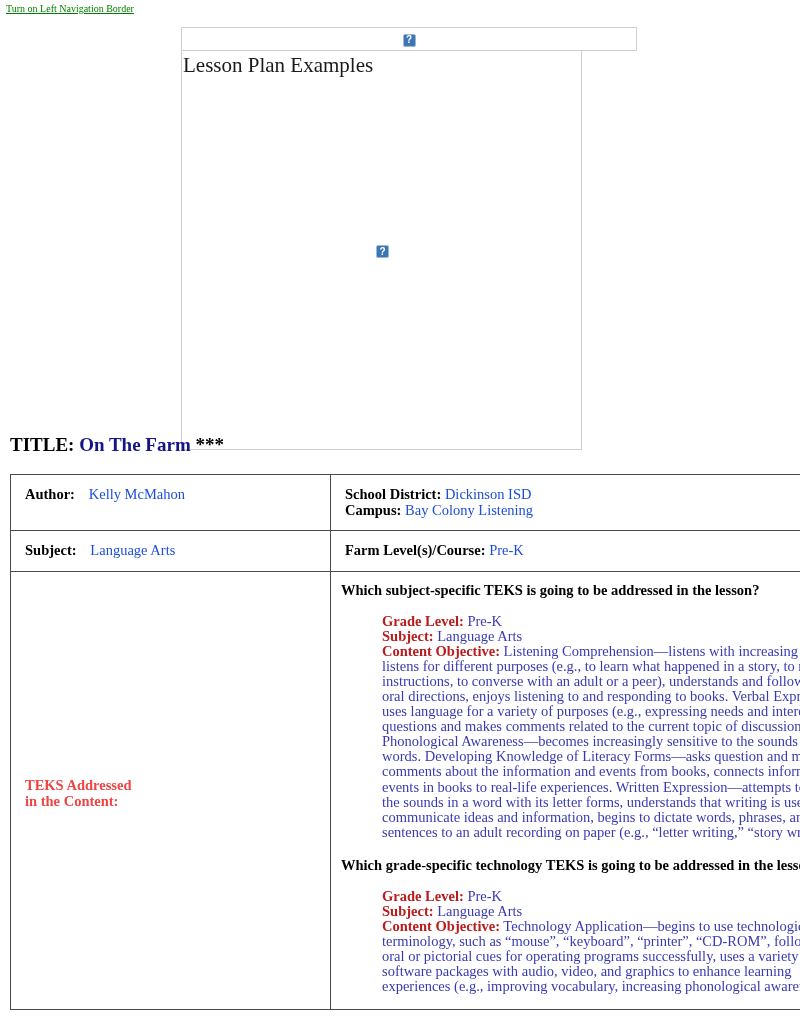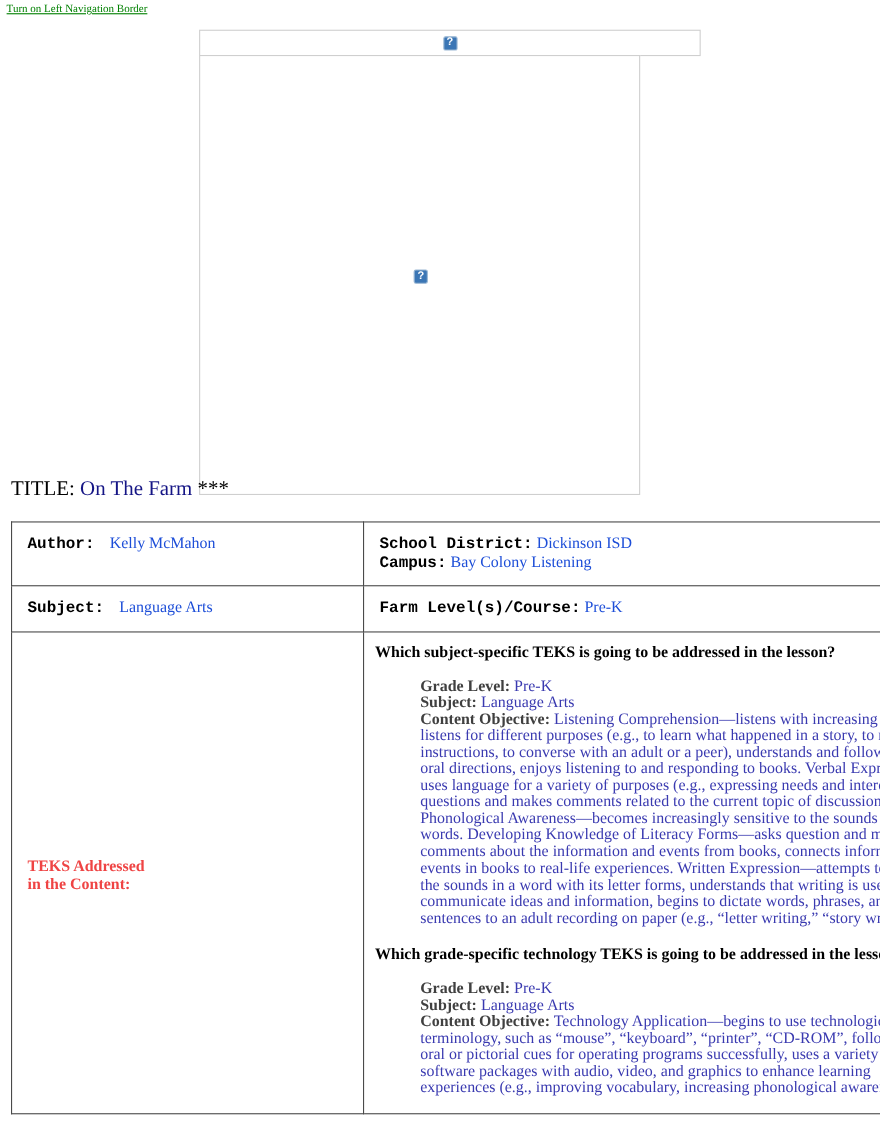--- a/index.html
+++ b/index.html
@@ -94,21 +94,21 @@
     left: 194px;
     top: 194px;
   }
 
   
   .title-line {
     position: absolute;
     left: 10px;
     top: 434px;
     font-size: 19px;
-    font-weight: normal;
+    font-weight: bold;
     white-space: nowrap;
   }
   .title-label { color: #000000; }
   .title-value { color: #151585; }
   .title-stars { color: #000000; }
 
   
   .lp-table {
     position: absolute;
     left: 10px;
@@ -127,21 +127,20 @@
   .col-b { width: 552px; }
 
   .cell-pad {
     padding: 12px 0 12px 14px;
     font-size: 14.5px;
     line-height: 15.5px;
   }
   .lbl {
     font-weight: bold;
     color: #000000;
-    font-family: Liberation Mono, monospace;
   }
   .val {
     color: #1d4ed8;
   }
   .nbsp-gap { letter-spacing: 0.2em; }
 
   
   .teks-label-cell { width: 161px; }
   .teks-label {
     padding: 205px 0 0 14px;
@@ -163,41 +162,42 @@
   }
   .teks-block {
     margin: 15px 0 0 41px;
     color: #2a2aa5;
     line-height: 15.1px;
     font-size: 14.5px;
     text-align: left;
   }
   .teks-block .k {
     font-weight: bold;
-    color: #404040;
+    color: #b91c1c;
   }
   .teks-block .v {
     color: #3a3ab0;
   }
   .q2-spacer { height: 17px; }
 </style>
 </head>
 <body>
 
 <div class="navlink-bar">
   <a class="navlink" href="#">Turn on Left Navigation Border</a>
 </div>
 
 <div class="banner-wrap">
 
   <div class="banner-top-box">
     <span class="broken-img"></span>
   </div>
 
   <div class="banner-main-box">
+    <div class="banner-heading">Lesson Plan Examples</div>
     <span class="broken-img banner-center-icon"></span>
   </div>
 
 </div>
 
 <div class="title-line">
   <span class="title-label">TITLE:</span>
   <span class="title-value">On The Farm</span>
   <span class="title-stars">***</span>
 </div>

